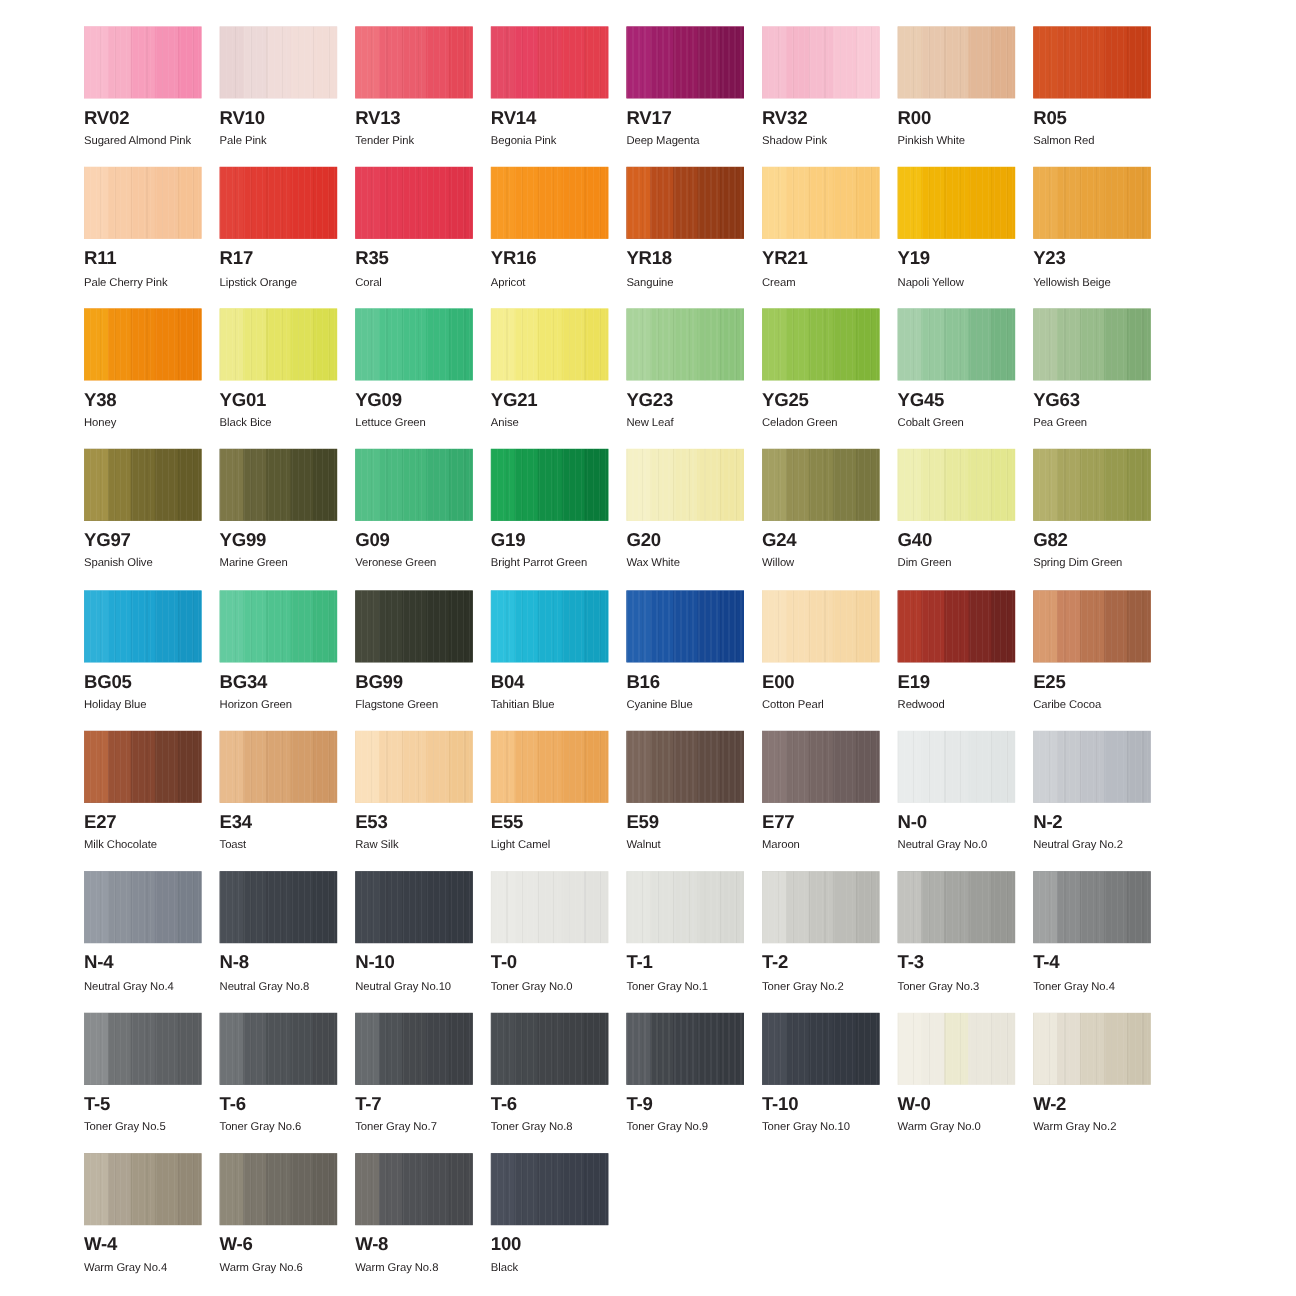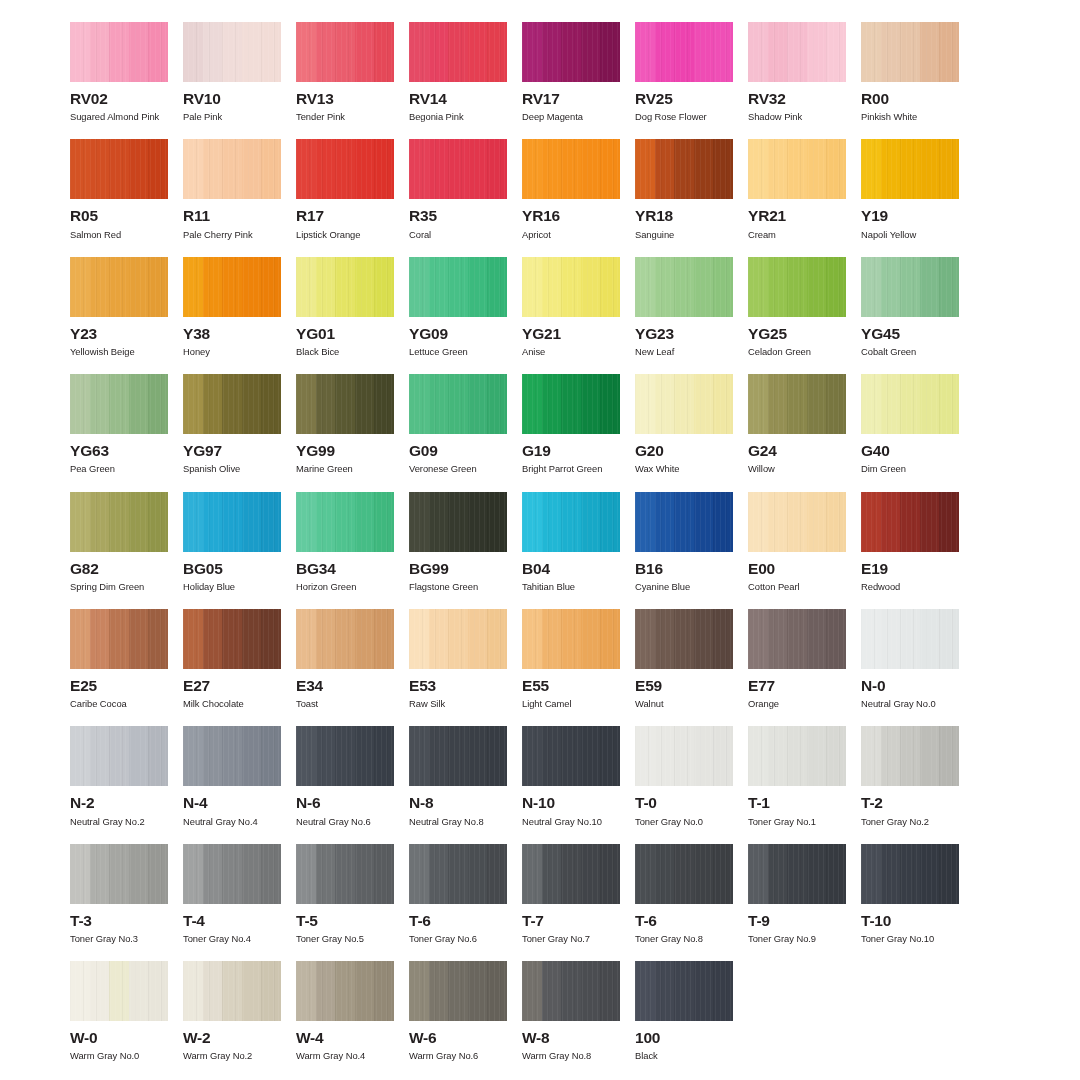--- a/index.html
+++ b/index.html
@@ -151,34 +151,20 @@
           <i style="background: rgb(149, 26, 94);"></i>
           <i style="background: rgb(139, 24, 87);"></i>
           <i style="background: rgb(127, 20, 80);"></i>
         </div>
         <div class="swatch-grain"></div>
       </div>
       <div class="swatch-code">RV17</div>
       <div class="swatch-name">Deep Magenta</div>
     </div>
     <div class="swatch-cell">
-      <div class="swatch-color" style="background: rgb(239, 75, 180);">
-        <div class="swatch-bands">
-          <i style="background: rgb(241, 88, 186);"></i>
-          <i style="background: rgb(238, 71, 178);"></i>
-          <i style="background: rgb(237, 67, 175);"></i>
-          <i style="background: rgb(239, 76, 180);"></i>
-          <i style="background: rgb(239, 79, 182);"></i>
-        </div>
-        <div class="swatch-grain"></div>
-      </div>
-      <div class="swatch-code">RV25</div>
-      <div class="swatch-name">Dog Rose Flower</div>
-    </div>
-    <div class="swatch-cell">
       <div class="swatch-color" style="background: rgb(246, 184, 203);">
         <div class="swatch-bands">
           <i style="background: rgb(246, 191, 208);"></i>
           <i style="background: rgb(245, 182, 201);"></i>
           <i style="background: rgb(246, 188, 206);"></i>
           <i style="background: rgb(248, 196, 211);"></i>
           <i style="background: rgb(249, 201, 214);"></i>
         </div>
         <div class="swatch-grain"></div>
       </div>
@@ -736,21 +722,21 @@
         <div class="swatch-bands">
           <i style="background: rgb(135, 118, 116);"></i>
           <i style="background: rgb(125, 109, 107);"></i>
           <i style="background: rgb(118, 102, 100);"></i>
           <i style="background: rgb(110, 95, 94);"></i>
           <i style="background: rgb(105, 90, 89);"></i>
         </div>
         <div class="swatch-grain"></div>
       </div>
       <div class="swatch-code">E77</div>
-      <div class="swatch-name">Orange</div>
+      <div class="swatch-name">Maroon</div>
     </div>
     <div class="swatch-cell">
       <div class="swatch-color" style="background: rgb(230, 233, 233);">
         <div class="swatch-bands">
           <i style="background: rgb(233, 236, 236);"></i>
           <i style="background: rgb(231, 234, 234);"></i>
           <i style="background: rgb(229, 232, 232);"></i>
           <i style="background: rgb(226, 230, 230);"></i>
           <i style="background: rgb(224, 228, 228);"></i>
         </div>
@@ -781,34 +767,20 @@
           <i style="background: rgb(134, 140, 150);"></i>
           <i style="background: rgb(126, 132, 143);"></i>
           <i style="background: rgb(120, 127, 138);"></i>
         </div>
         <div class="swatch-grain"></div>
       </div>
       <div class="swatch-code">N-4</div>
       <div class="swatch-name">Neutral Gray No.4</div>
     </div>
     <div class="swatch-cell">
-      <div class="swatch-color" style="background: rgb(71, 77, 86);">
-        <div class="swatch-bands">
-          <i style="background: rgb(79, 85, 94);"></i>
-          <i style="background: rgb(70, 76, 85);"></i>
-          <i style="background: rgb(65, 71, 80);"></i>
-          <i style="background: rgb(60, 66, 75);"></i>
-          <i style="background: rgb(56, 62, 71);"></i>
-        </div>
-        <div class="swatch-grain"></div>
-      </div>
-      <div class="swatch-code">N-6</div>
-      <div class="swatch-name">Neutral Gray No.6</div>
-    </div>
-    <div class="swatch-cell">
       <div class="swatch-color" style="background: rgb(67, 72, 79);">
         <div class="swatch-bands">
           <i style="background: rgb(74, 79, 86);"></i>
           <i style="background: rgb(65, 70, 77);"></i>
           <i style="background: rgb(61, 66, 73);"></i>
           <i style="background: rgb(58, 63, 70);"></i>
           <i style="background: rgb(55, 60, 67);"></i>
         </div>
         <div class="swatch-grain"></div>
       </div>

